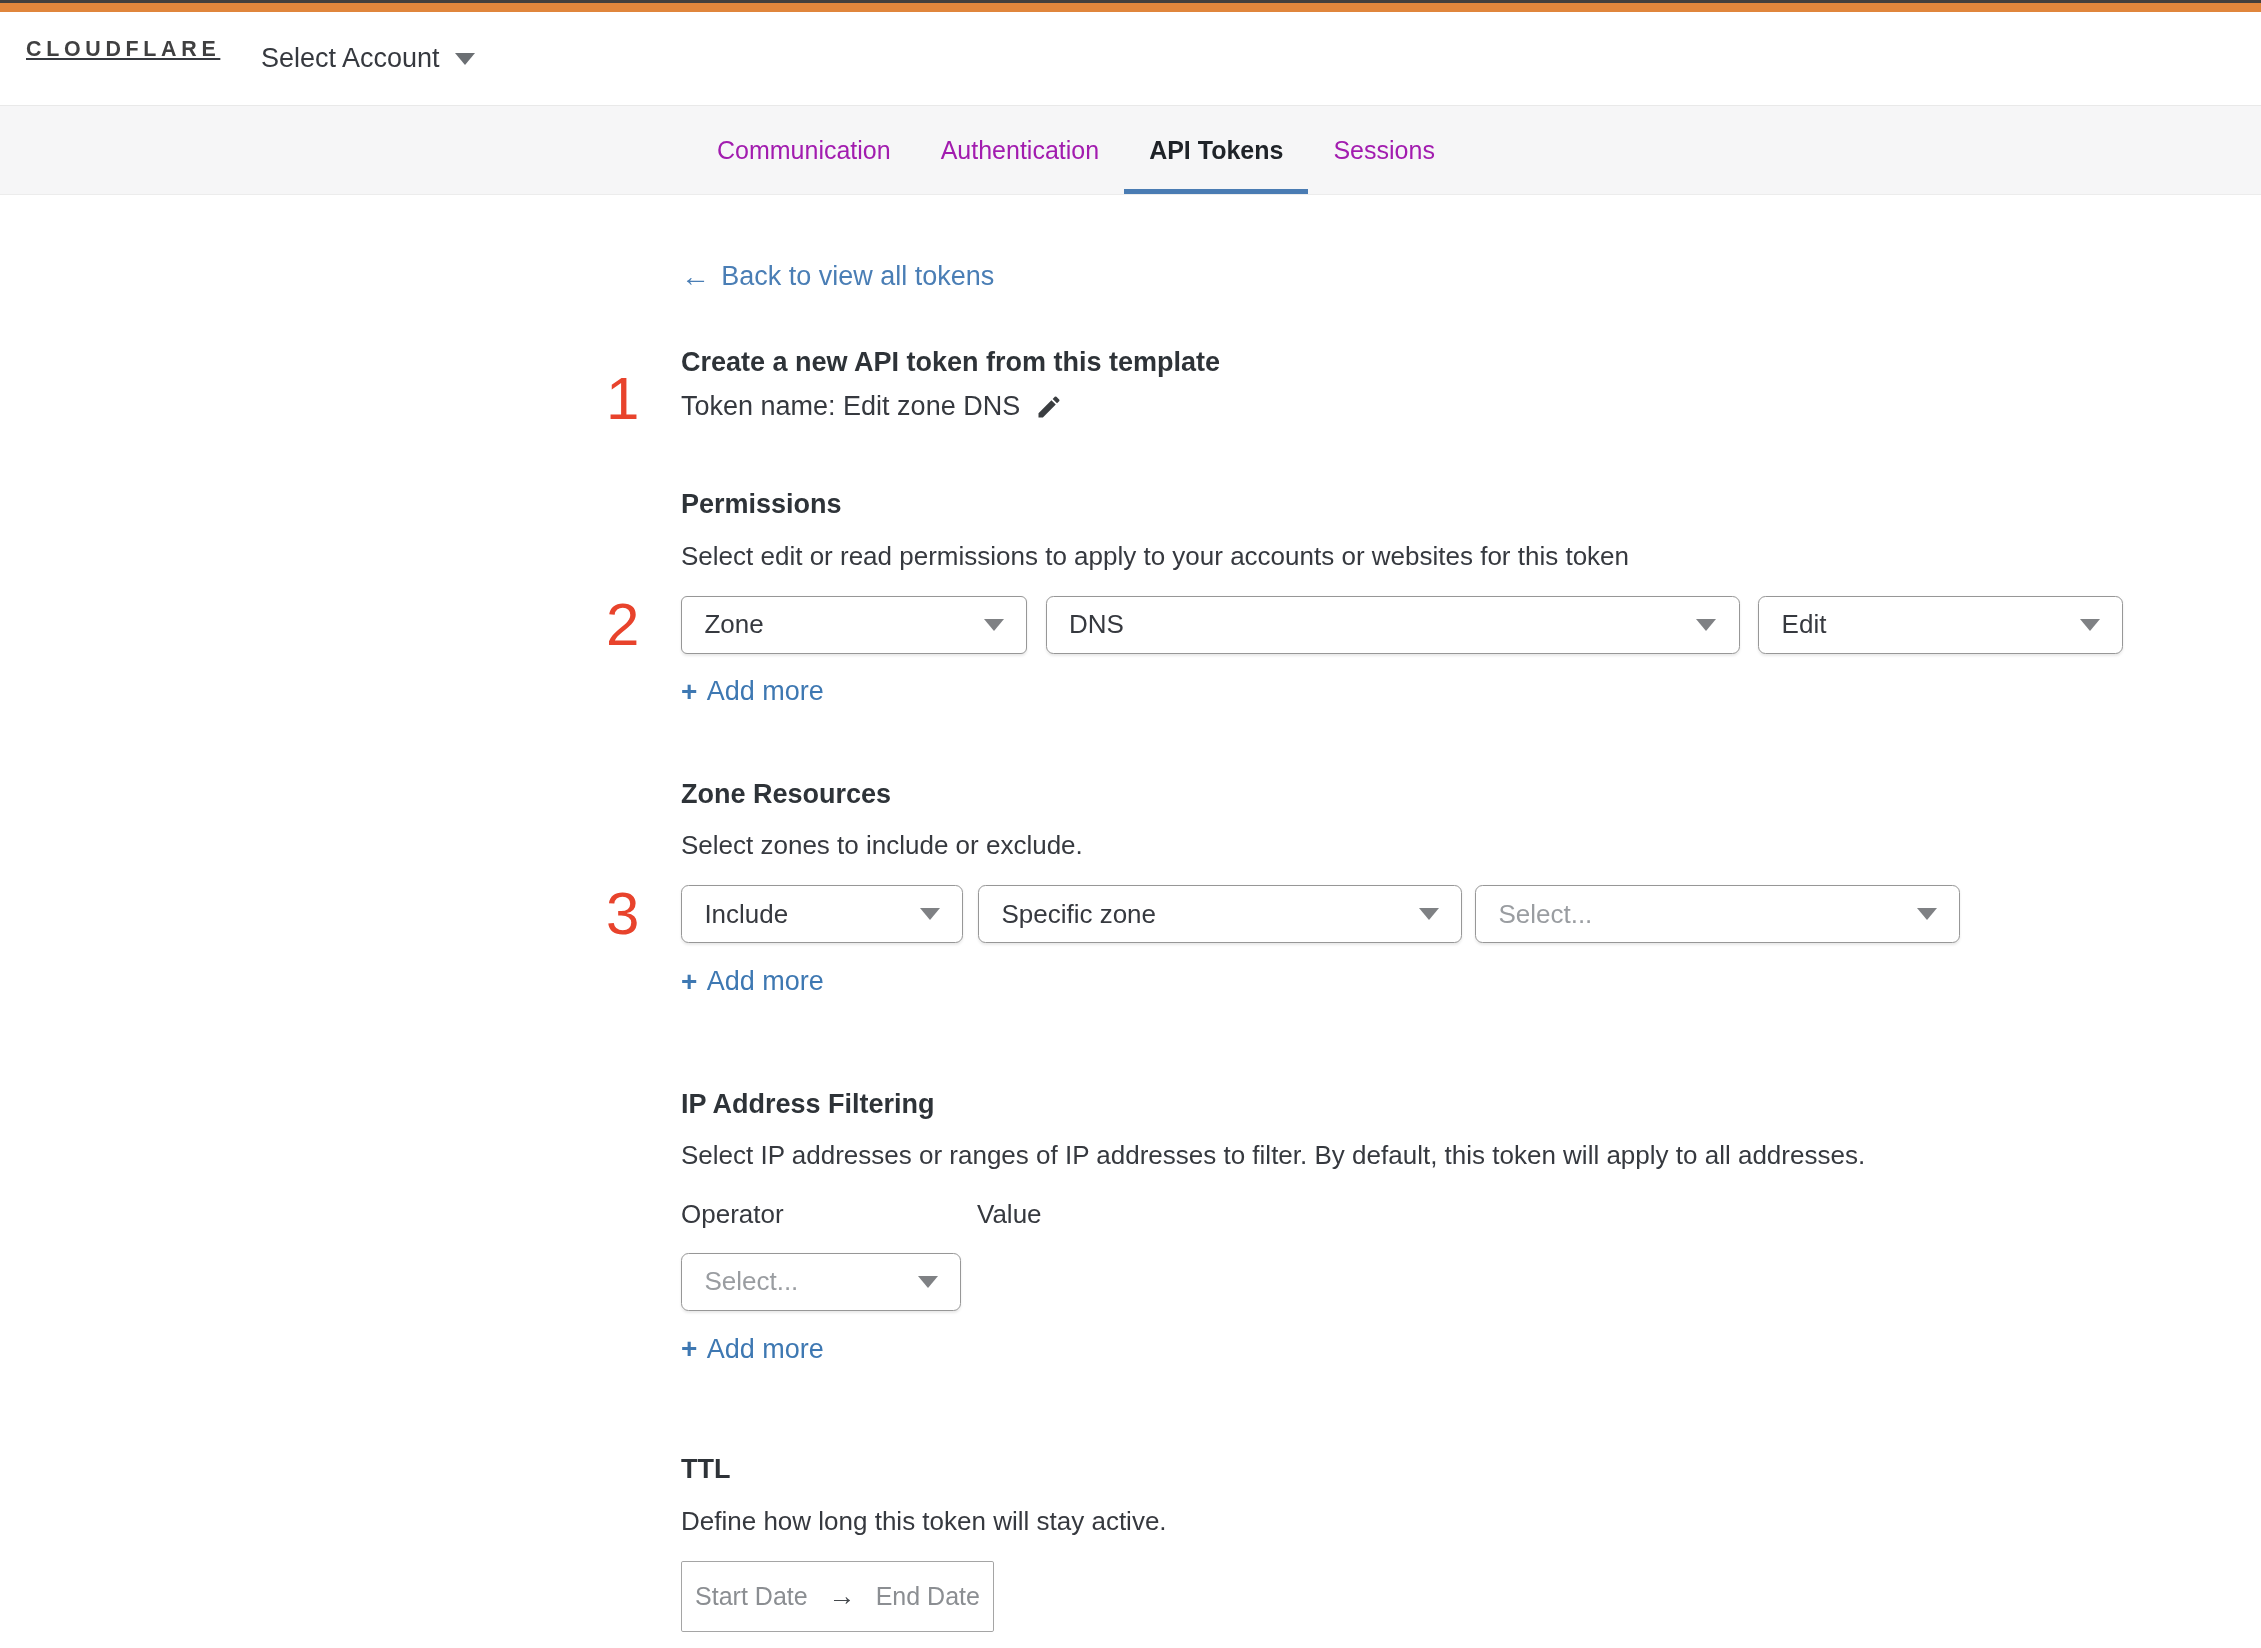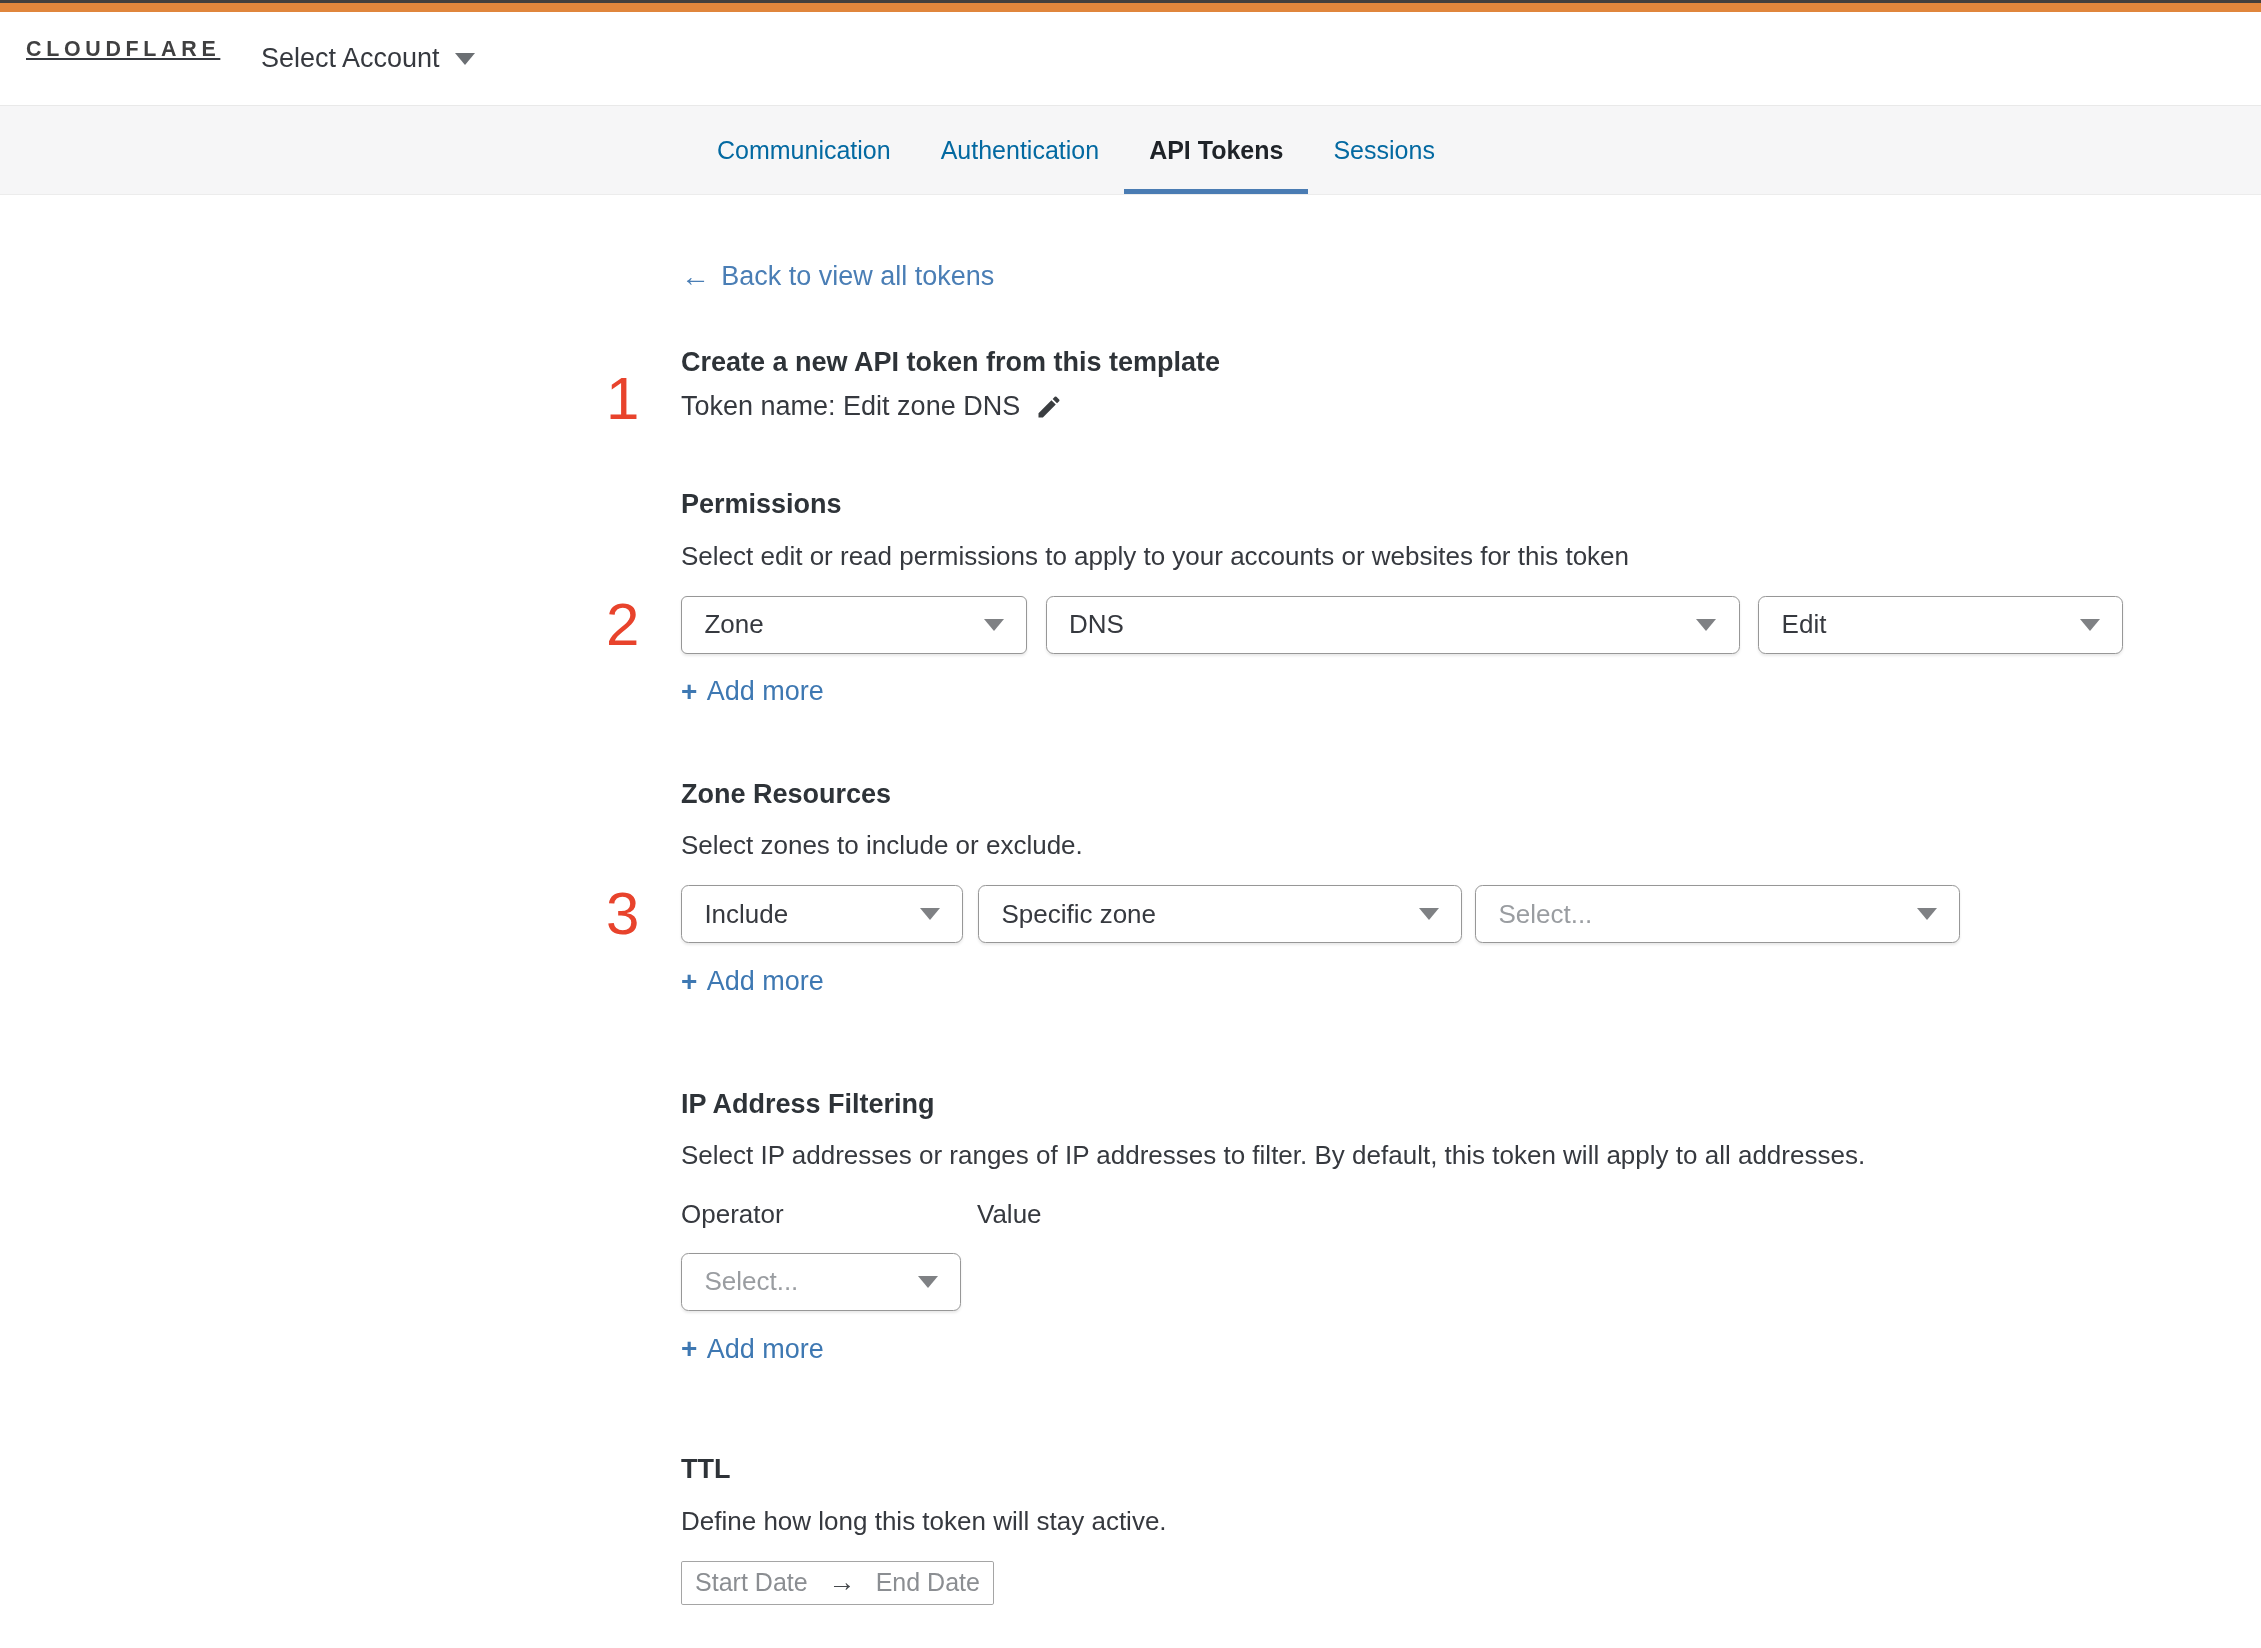--- a/index.html
+++ b/index.html
@@ -33,21 +33,21 @@
     border-right:10.3px solid transparent; border-top:12px solid #6b6f73;
   }
 
   
   .tabbar {
     height:89px; background:#f6f6f7; display:flex; align-items:stretch;
     padding-left:692px; border-bottom:0.9px solid #ececec;
   }
   .tab {
     display:flex; align-items:center; padding:0 25px; font-size:25px;
-    color:#0369a1; cursor:pointer; border-bottom:5.6px solid transparent;
+    color:#a21caf; cursor:pointer; border-bottom:5.6px solid transparent;
     border-top:5.6px solid transparent; white-space:nowrap;
   }
   .tab.active { color:#1f2328; font-weight:700; border-bottom-color:#4a7cb3; }
 
   
   .content { position:relative; margin-left:681px; width:1464px; }
 
   .back-link {
     margin-top:65px; display:inline-flex; align-items:center; gap:11.2px;
     font-size:27px; color:#4a7eb5; cursor:pointer;
@@ -107,21 +107,21 @@
   .label-operator { width:296px; }
   .w-ipop { width:280px; margin-right:17px; }
   .ip-value-input {
     width:1167px; height:58px; background:#f4f4f4; border:1.9px solid #dcdcdc;
     border-radius:7.5px; padding:0 20.5px; font-size:26px;
     font-family:"Liberation Sans", sans-serif; color:#36393f;
   }
   .ip-value-input::placeholder { color:#b5b5b5; }
 
   .date-range {
-    margin-top:24px; width:313px; height:44px; border:1.9px solid #a5a5a5;
+    margin-top:24px; width:313px; height:71px; border:1.9px solid #a5a5a5;
     border-radius:1.9px; display:flex; align-items:center; justify-content:center;
     gap:20.5px; font-size:25px; color:#8b8e92; cursor:pointer; background:#fff;
   }
   .date-range .range-arrow { color:#44484c; font-size:27px; }
 </style>
 </head>
 <body>
 
 <div class="top-dark"></div>
 <div class="top-orange"></div>

